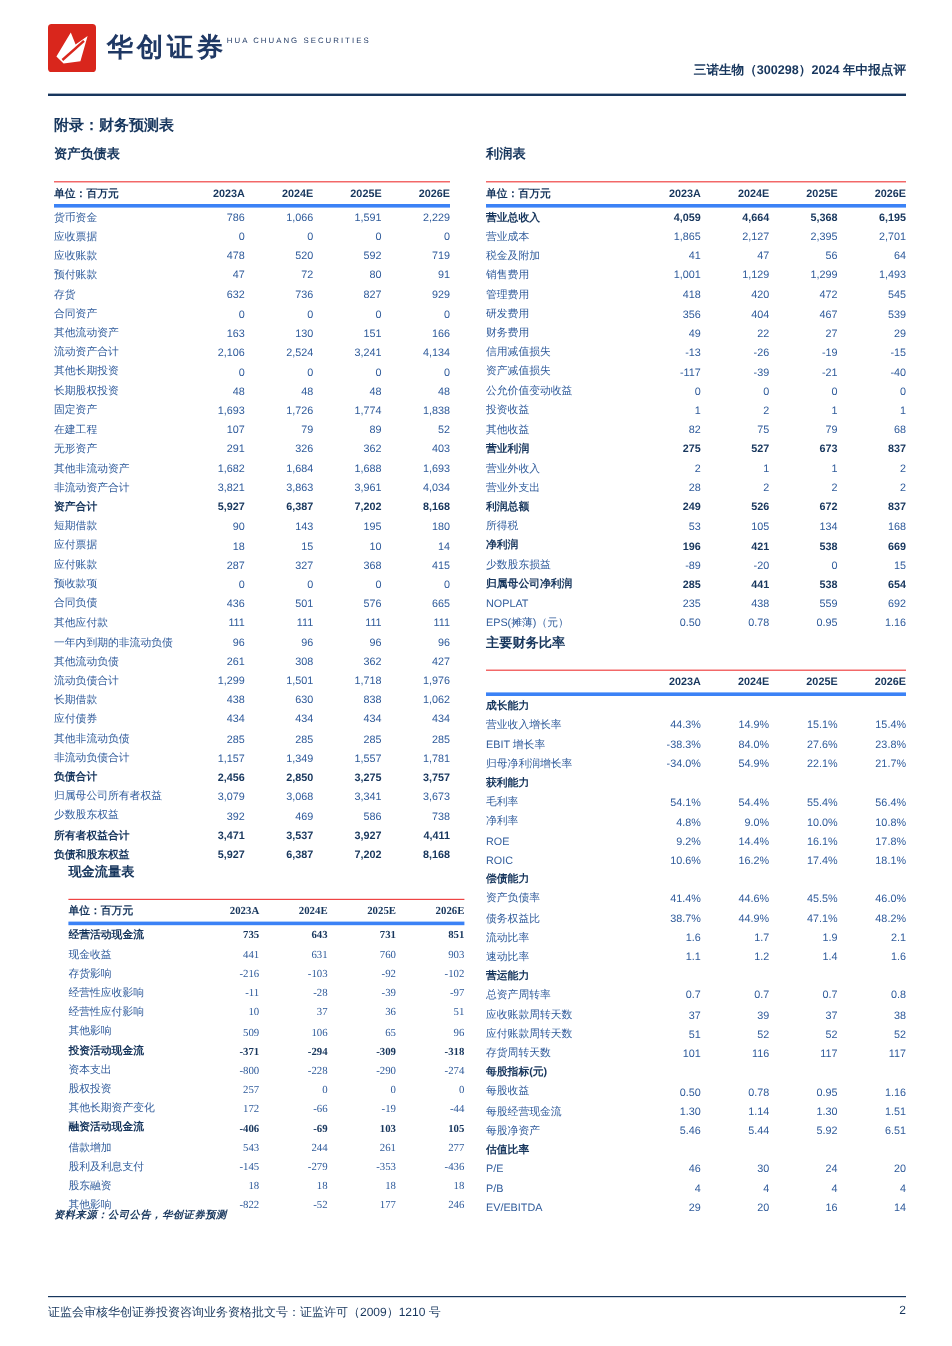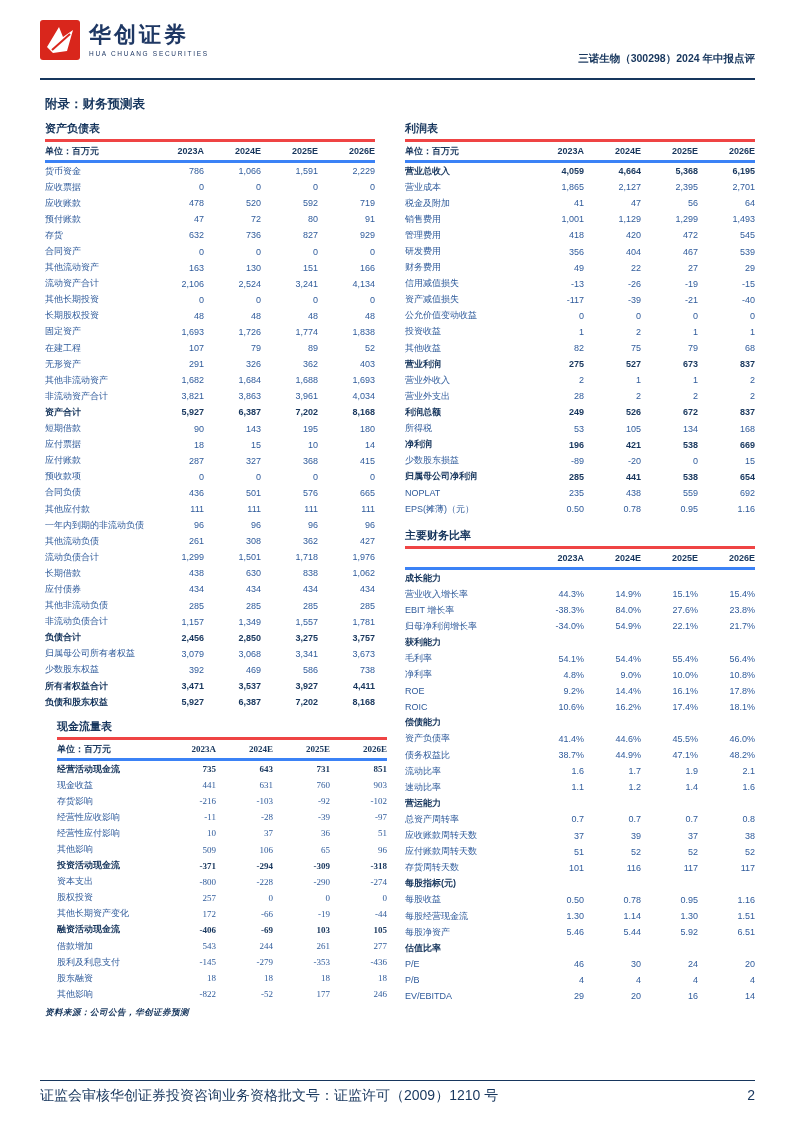--- a/index.html
+++ b/index.html
@@ -3,44 +3,44 @@
 <meta charset="utf-8">
 <style>
   html,body{margin:0;padding:0;}
   body{
     width:793px;height:1122px;position:relative;background:#ffffff;
     font-family:"Liberation Sans","DejaVu Sans",sans-serif;color:#17365d;overflow:hidden;
   }
   .hdr{position:absolute;left:40px;top:20px;right:38px;height:54px;}
   .logo{display:flex;align-items:center;gap:9px;}
   .logo-mark{width:40px;height:40px;display:block;}
-  .logo-text{display:flex;flex-direction:column;}
+  .logo-text{display:flex;flex-direction:row;}
   .logo-cn{font-size:22px;font-weight:bold;color:#1f3864;letter-spacing:3px;line-height:24px;}
   .logo-en{font-size:6.5px;color:#1f3864;letter-spacing:1.7px;margin-top:3px;}
   .report-title{position:absolute;right:0;bottom:8px;font-size:10.5px;font-weight:bold;color:#17365d;}
   .hdr-rule{position:absolute;left:40px;right:38px;top:78px;height:2px;background:#17365d;}
   .appendix-title{position:absolute;left:45px;top:96px;font-size:12.5px;font-weight:bold;color:#17365d;margin:0;text-align:center;}
 
   .fin{position:absolute;}
   #balance{left:45px;top:121px;width:330px;}
   #income{left:405px;top:121px;width:350px;}
   #ratios{left:405px;top:528px;width:350px;}
   #cashflow{left:57px;top:719px;width:330px;font-family:Liberation Serif, serif;}
 
-  .tbl-title{font-size:11px;font-weight:bold;color:#17365d;padding-bottom:3px;border-bottom:3px solid #ef4444;}
+  .tbl-title{font-size:11px;font-weight:bold;color:#17365d;padding-bottom:15px;border-bottom:1px solid #ef4444;}
   .row{display:flex;align-items:center;height:16.1px;font-size:9px;color:#2f5b9b;}
   .row.head{font-weight:bold;color:#17365d;border-bottom:3px solid #3b82f6;height:18px;}
   .row .label{flex:1;white-space:nowrap;overflow:hidden;}
   .row .val{width:57px;text-align:right;white-space:nowrap;}
   .row.bold{font-weight:bold;color:#17365d;}
   .row.section .label{font-weight:bold;color:#17365d;}
 
   .source{position:absolute;left:45px;top:1007px;font-size:8.5px;font-style:italic;font-weight:bold;color:#17365d;letter-spacing:0.5px;}
   .ftr-rule{position:absolute;left:40px;right:38px;top:1080px;height:1px;background:#17365d;}
-  .ftr{position:absolute;left:40px;right:38px;top:1087px;display:flex;justify-content:space-between;font-size:14px;color:#17365d;}
+  .ftr{position:absolute;left:40px;right:38px;top:1087px;display:flex;justify-content:space-between;font-size:10px;color:#17365d;}
 </style>
 </head>
 <body>
 
 <div class="page">
 
   <header class="hdr">
     <div class="logo">
       <span class="logo-mark">
         <svg width="40" height="40" viewBox="0 0 40 40" xmlns="http://www.w3.org/2000/svg">

